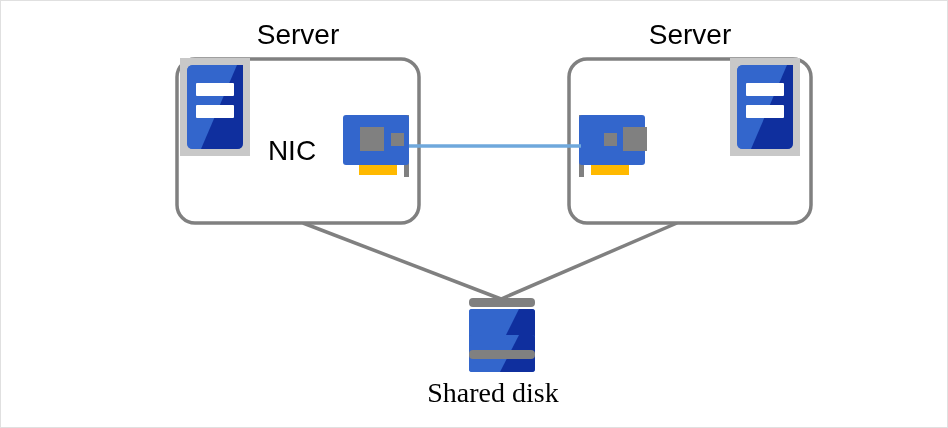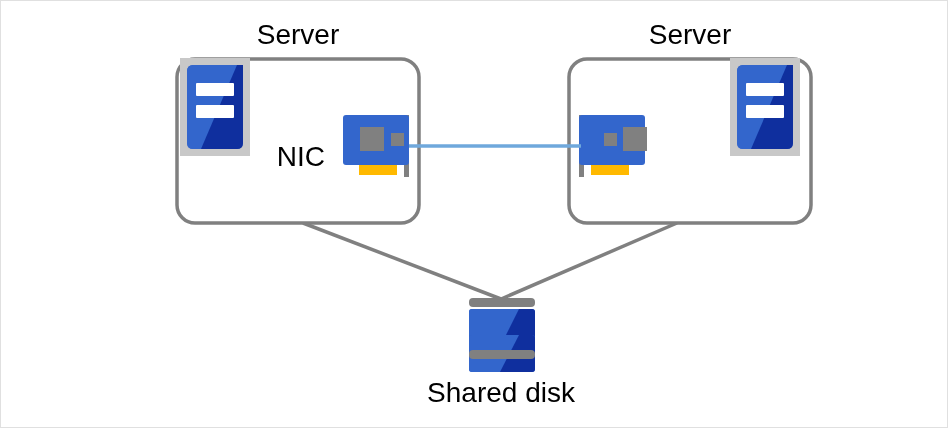--- a/index.html
+++ b/index.html
@@ -29,22 +29,22 @@
   .label {
     position: absolute;
     color: #000000;
     font-size: 28px;
     line-height: 24px;
     white-space: nowrap;
     font-family: "Liberation Sans", sans-serif;
   }
   #title-left  { left: 176px; top: 22px; width: 242px; text-align: center; }
   #title-right { left: 568px; top: 22px; width: 242px; text-align: center; }
-  #nic-label   { left: 258px; top: 144px; width: 66px; text-align: right; }
-  #disk-label  { left: 400px; top: 380px; width: 200px; text-align: center; }
+  #nic-label   { left: 258px; top: 138px; width: 66px; text-align: center; }
+  #disk-label  { left: 392px; top: 380px; width: 200px; text-align: center; font-family: Liberation Serif, serif; }
 </style>
 </head>
 <body>
 
 <div id="canvas">
 
   <svg id="svg-layer" viewBox="0 0 948 428">
 
     <line x1="302" y1="222" x2="500" y2="298" stroke="#808080" stroke-width="3.5" stroke-linecap="butt"></line>
     <line x1="676" y1="222" x2="500" y2="298" stroke="#808080" stroke-width="3.5" stroke-linecap="butt"></line>

